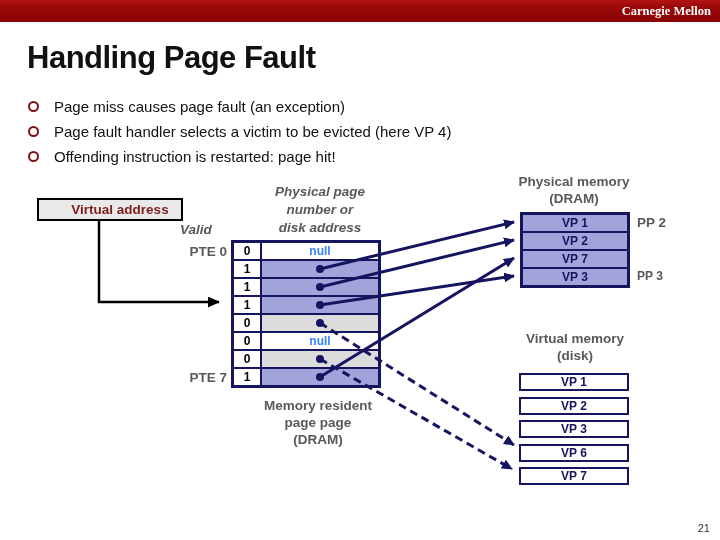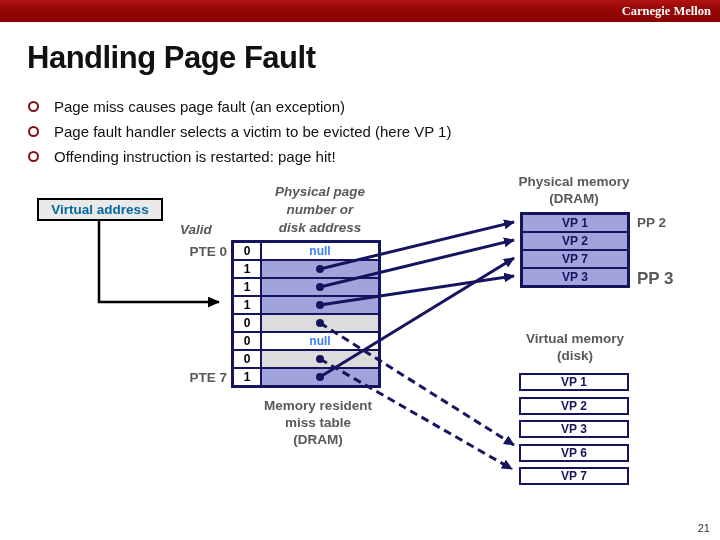--- a/index.html
+++ b/index.html
@@ -9,32 +9,32 @@
           background:linear-gradient(to bottom,#b21414 0%,#990707 35%,#8a0303 100%);
           display:flex;align-items:center;justify-content:flex-end;padding-right:9px;box-sizing:border-box;}
   .banner-text{color:#fff;font-family:"Liberation Serif",serif;font-weight:bold;font-size:12.5px;}
   .slide-title{position:absolute;left:27px;top:40px;font-size:31px;font-weight:bold;color:#111;letter-spacing:-0.5px;}
   .bullets{position:absolute;left:28px;top:98px;width:600px;}
   .bullet-row{display:flex;align-items:flex-start;margin-bottom:8px;}
   .ring{width:7px;height:7px;border:2.5px solid #7d1214;border-radius:50%;margin-top:3px;flex:0 0 auto;}
   .bullet-text{margin-left:15px;font-size:15px;color:#111;line-height:17px;}
   .va-box{position:absolute;left:37px;top:198px;width:122px;height:19px;background:#e9e9e9;
           border:2px solid #000;display:flex;align-items:center;justify-content:center;
-          font-weight:bold;font-size:13.5px;color:#0369a1;z-index:2;}
+          font-weight:bold;font-size:13.5px;color:#7f1d1d;z-index:2;padding-left:20px;}
   .label{position:absolute;color:#595959;font-weight:bold;z-index:2;}
   .italic{font-style:italic;}
   .ppn-header{left:240px;top:183px;width:160px;font-size:13.5px;line-height:18px;text-align:center;}
   .valid-header{left:180px;top:222px;width:78px;font-size:13.5px;text-align:left;}
   .pte0-label{left:183px;top:244px;width:44px;font-size:13.5px;text-align:right;}
   .pte7-label{left:183px;top:370px;width:44px;font-size:13.5px;text-align:right;}
   .pt-caption{left:243px;top:397px;width:150px;font-size:13.5px;line-height:17px;text-align:center;}
   .pm-title{left:498px;top:173px;width:152px;font-size:13.5px;line-height:17px;text-align:center;}
   .vm-title{left:500px;top:330px;width:150px;font-size:13.5px;line-height:17px;text-align:center;}
   .pp0-label{left:637px;top:215px;font-size:13.5px;}
-  .pp3-label{left:637px;top:269px;font-size:17px;}
+  .pp3-label{left:637px;top:269px;font-size:12px;}
   .ptable{position:absolute;left:231px;top:240px;background:#14145F;padding:3px;
           display:grid;grid-template-columns:26px 116px;gap:2px;z-index:1;}
   .pt-cell{height:16px;display:flex;align-items:center;justify-content:center;font-size:12px;font-weight:bold;}
   .valid-cell{background:#fff;color:#000;}
   .d-white{background:#fff;color:#3b82f6;}
   .d-purple{background:#A3A3DB;}
   .d-gray{background:#DCDCDC;}
   .dram{position:absolute;left:520px;top:212px;background:#14145F;padding:3px;
         display:grid;grid-template-columns:104px;gap:2px;z-index:1;}
   .dram-cell{height:16px;background:#A3A3DB;color:#14145F;font-weight:bold;font-size:12px;
@@ -54,21 +54,21 @@
 
 <div class="slide-title">Handling Page Fault</div>
 
 <div class="bullets">
   <div class="bullet-row">
     <span class="ring"></span>
     <span class="bullet-text">Page miss causes page fault (an exception)</span>
   </div>
   <div class="bullet-row">
     <span class="ring"></span>
-    <span class="bullet-text">Page fault handler selects a victim to be evicted (here VP 1)</span>
+    <span class="bullet-text">Page fault handler selects a victim to be evicted (here VP 4)</span>
   </div>
   <div class="bullet-row">
     <span class="ring"></span>
     <span class="bullet-text">Offending instruction is restarted: page hit!</span>
   </div>
 </div>
 
 <div class="va-box">Virtual address</div>
 
 <div class="label italic ppn-header">
@@ -94,21 +94,21 @@
   <div class="pt-cell valid-cell">0</div>
   <div class="pt-cell d-white">null</div>
   <div class="pt-cell valid-cell">0</div>
   <div class="pt-cell d-gray"></div>
   <div class="pt-cell valid-cell">1</div>
   <div class="pt-cell d-purple"></div>
 </div>
 
 <div class="label pt-caption">
   <div>Memory resident</div>
-  <div>miss table</div>
+  <div>page page</div>
   <div>(DRAM)</div>
 </div>
 
 <div class="label pm-title">
   <div>Physical memory</div>
   <div>(DRAM)</div>
 </div>
 
 <div class="dram">
   <div class="dram-cell">VP 1</div>

